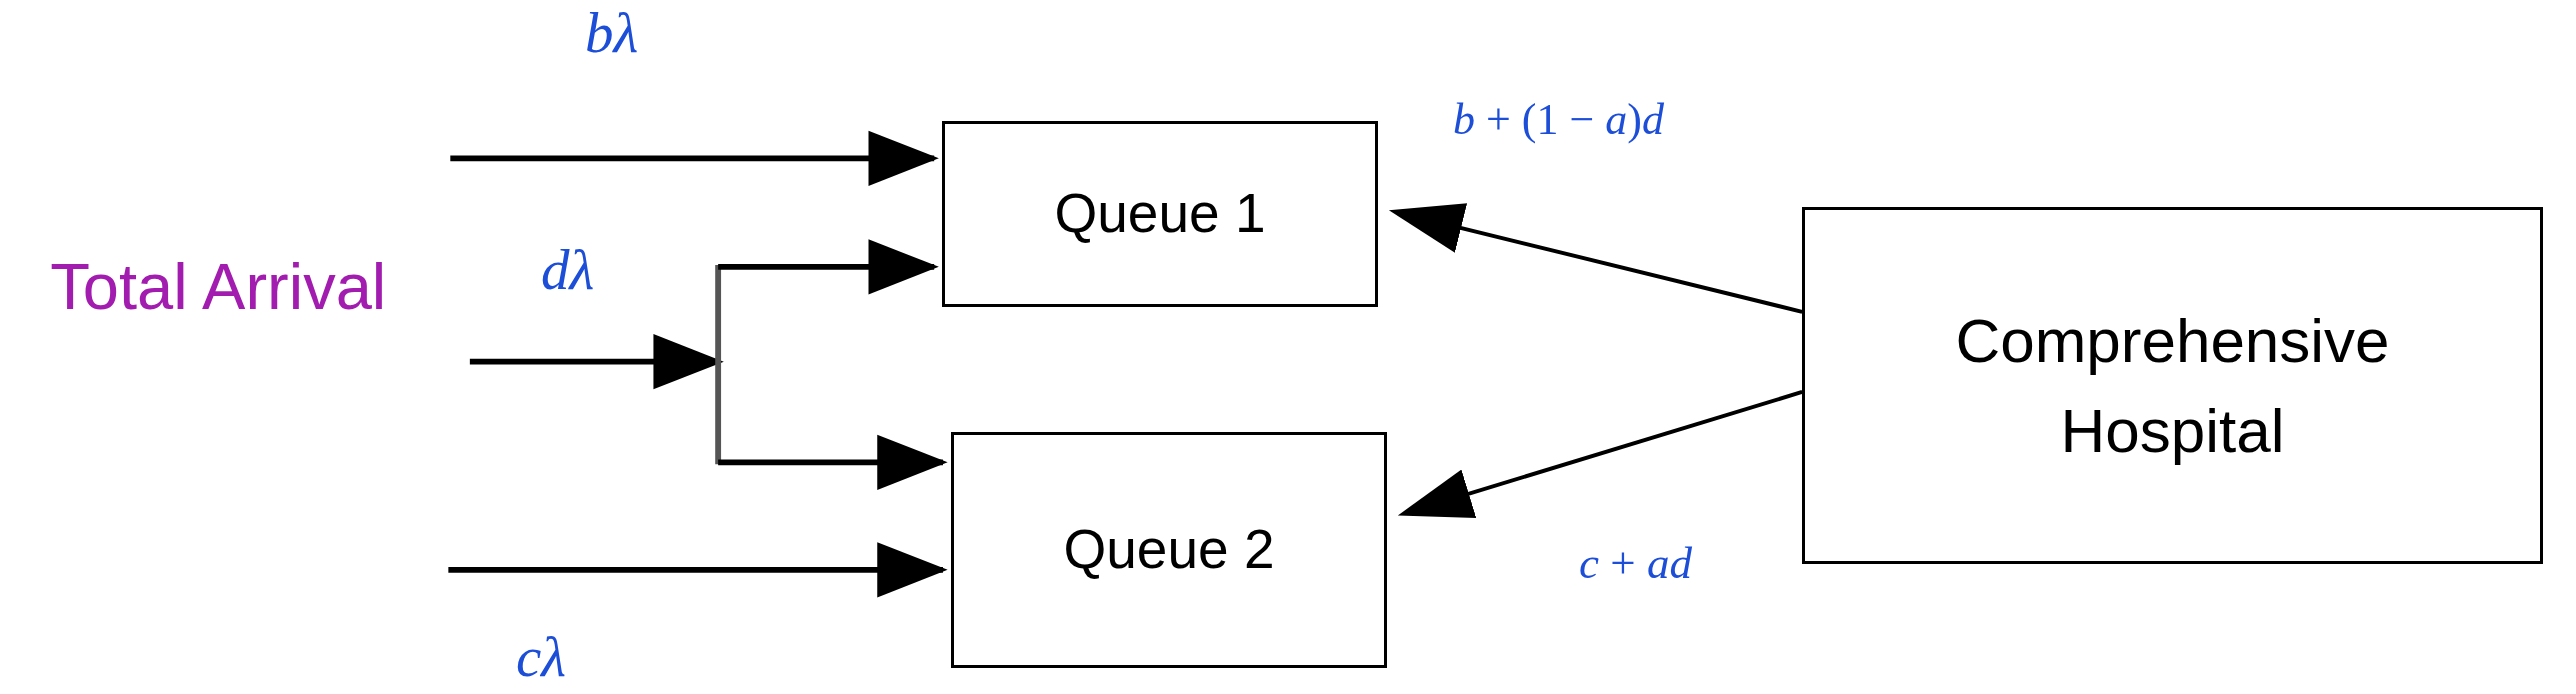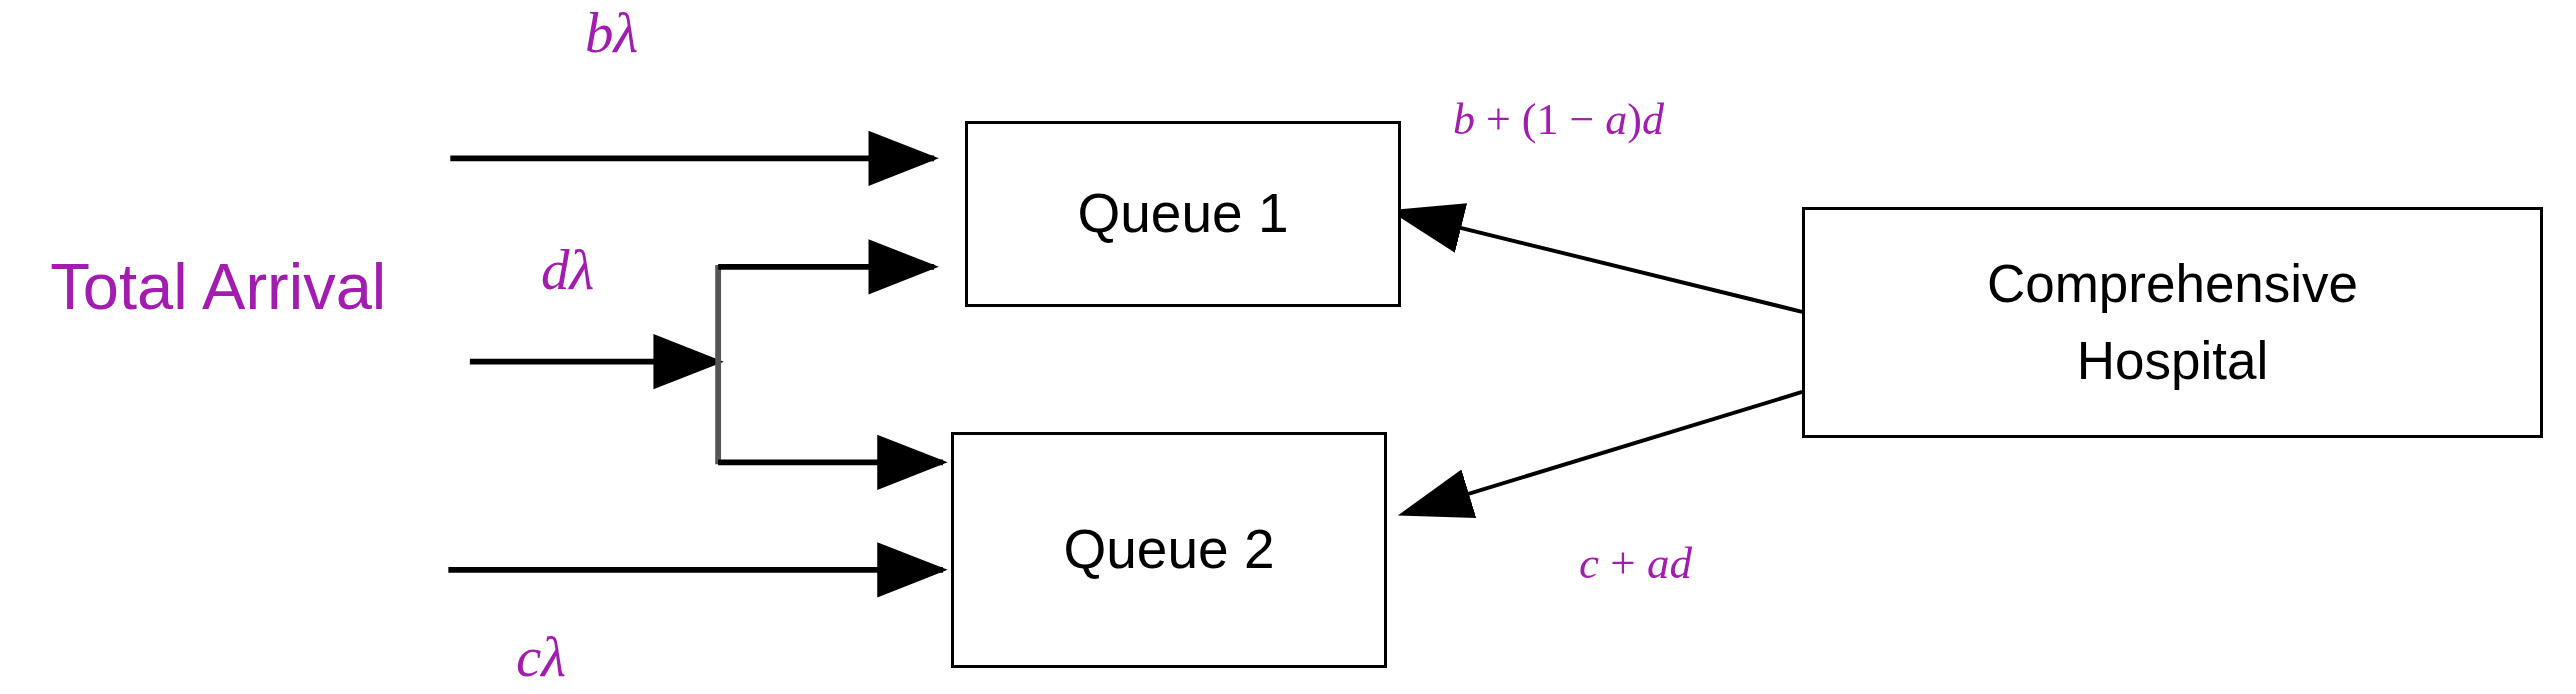--- a/index.html
+++ b/index.html
@@ -31,38 +31,38 @@
     flex-direction: column;
     align-items: center;
     justify-content: center;
     color: #000000;
     font-family: "Liberation Sans", sans-serif;
     font-size: 55px;
     line-height: 1.45;
     font-weight: 400;
     white-space: nowrap;
   }
-  #node-queue1 { left: 942px;  top: 121px; width: 436px; height: 186px; margin-left: 23px; }
+  #node-queue1 { left: 942px;  top: 121px; width: 436px; height: 186px; }
   #node-queue2 { left: 951px;  top: 432px; width: 436px; height: 236px; }
-  #node-hospital { left: 1802px; top: 207px; width: 741px; height: 231px;
-                   font-size: 53px; }
+  #node-hospital { left: 1802px; top: 207px; width: 741px; height: 357px;
+                   font-size: 62px; }
   .node-line { display: block; }
 
   .plain-label {
     position: absolute;
     color: #a21caf;
     font-family: "Liberation Sans", sans-serif;
     font-size: 65px;
     line-height: 1.26;
     white-space: nowrap;
     text-align: center;
   }
   .math-label {
     position: absolute;
-    color: #a21caf;
+    color: #1d4ed8;
     font-family: "Liberation Serif", serif;
     font-style: italic;
     font-size: 57px;
     line-height: 1;
     white-space: nowrap;
   }
   .math-label .op {
     font-style: normal;
     font-family: "Liberation Serif", serif;
   }

